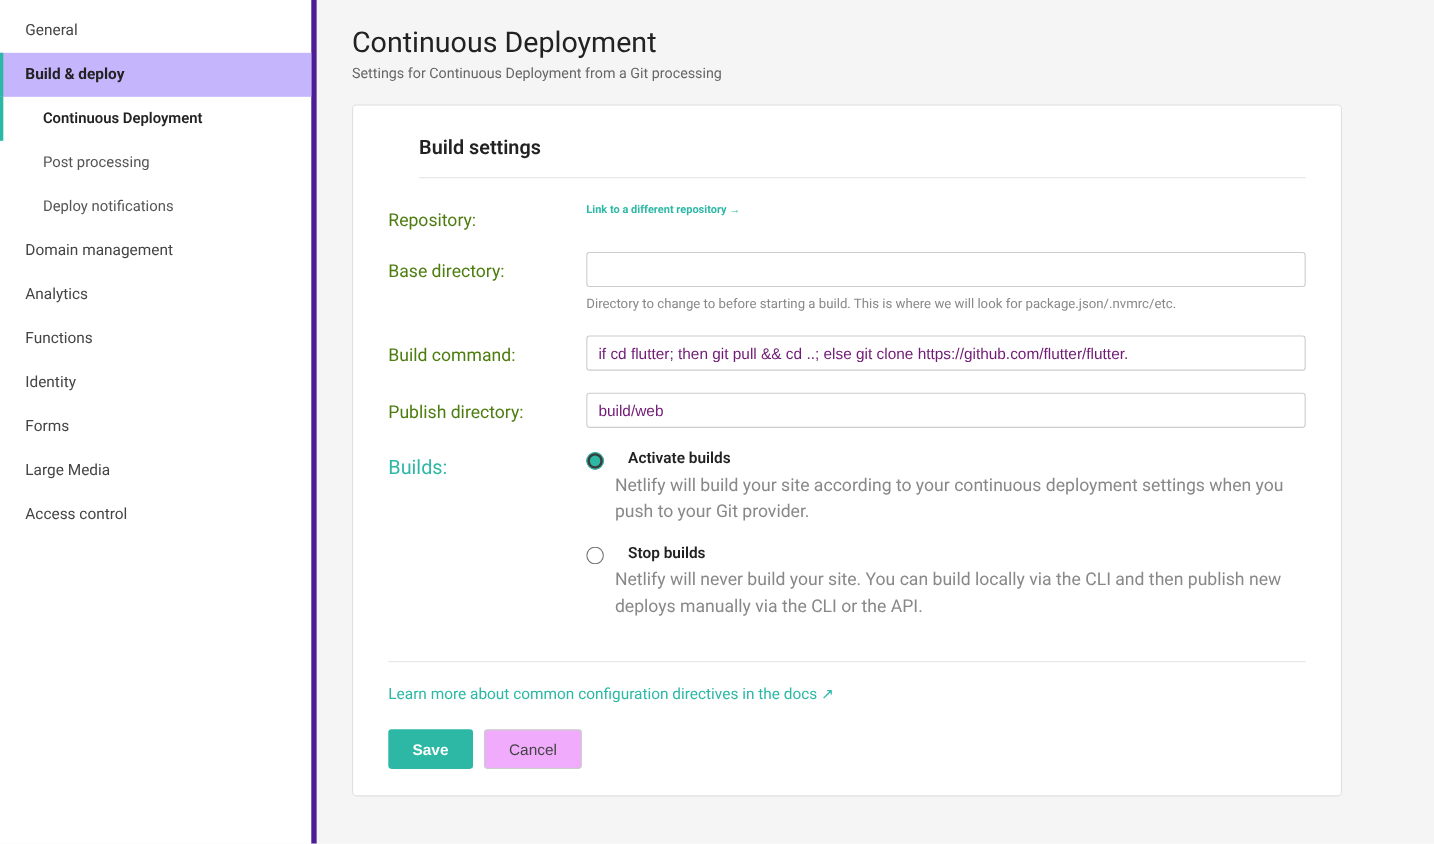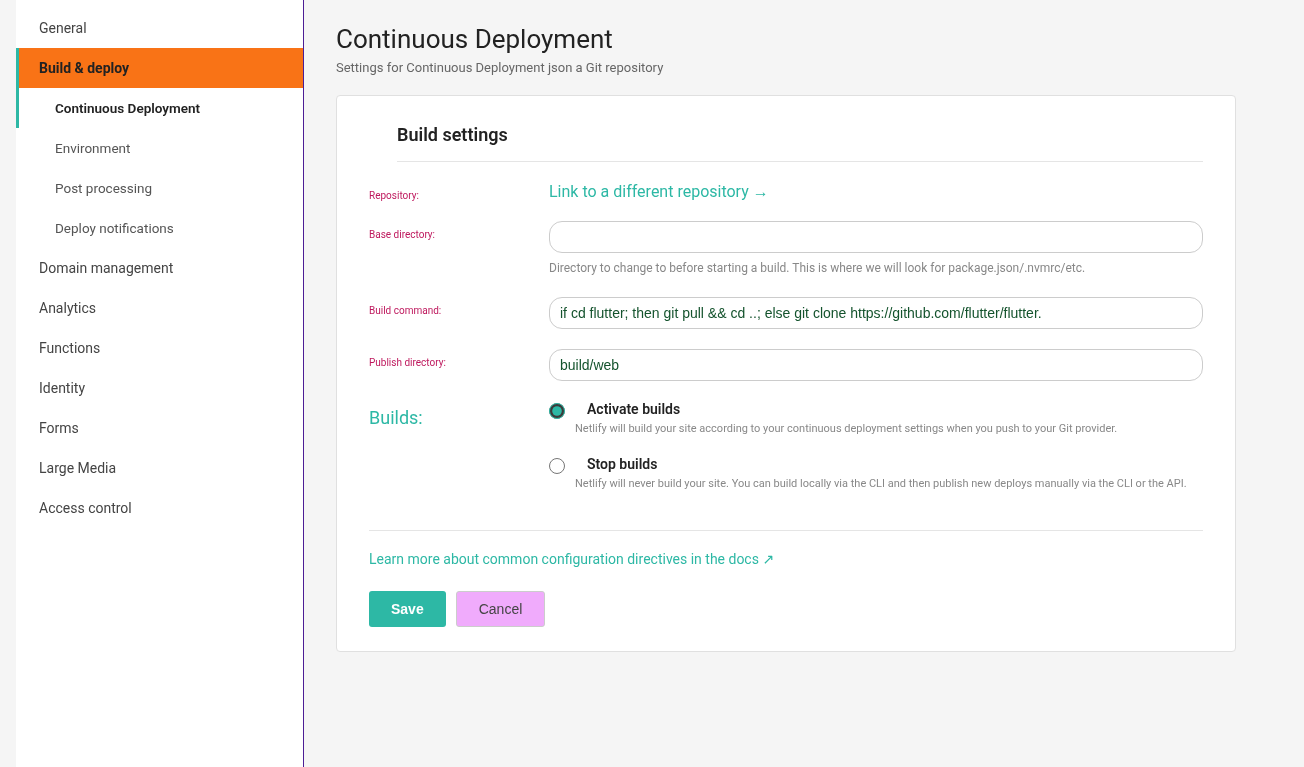--- a/index.html
+++ b/index.html
@@ -10,37 +10,36 @@
       font-size: 14px;
     }
     .layout {
       display: flex;
       min-height: 767px;
     }
     
     .sidebar {
       width: 288px;
       background: #fff;
-      border-right: 1px solid #4c1d95;
+      border-right: 5px solid #4c1d95;
       padding-top: 8px;
       flex-shrink: 0;
-      margin-left: 16px;
     }
     .sidebar-item {
       padding: 12px 20px;
       cursor: pointer;
       color: #444;
       font-size: 14px;
       border-left: 3px solid transparent;
     }
     .sidebar-item.active {
       font-weight: 700;
       color: #222;
       border-left: 3px solid #2db8a5;
-      background: #f97316;
+      background: #c4b5fd;
     }
     .sidebar-item.sub {
       padding-left: 36px;
       font-weight: 400;
       font-size: 13.5px;
       color: #555;
     }
     .sidebar-item.sub.active-sub {
       font-weight: 600;
       color: #222;
@@ -82,47 +81,47 @@
     }
     .form-row {
       display: flex;
       align-items: flex-start;
       margin-bottom: 20px;
     }
     .form-label {
       width: 180px;
       flex-shrink: 0;
       padding-top: 8px;
-      color: #be185d;
-      font-size: 10px;
+      color: #4d7c0f;
+      font-size: 16px;
     }
     .form-content {
       flex: 1;
     }
     .form-input {
       width: 100%;
       padding: 7px 10px;
       border: 1px solid #ccc;
-      border-radius: 13px;
-      font-size: 14px;
-      color: #14532d;
+      border-radius: 3px;
+      font-size: 14px;
+      color: #701a75;
       outline: none;
     }
     .input-hint {
       font-size: 12px;
       color: #888;
       margin-top: 6px;
       line-height: 1.5;
     }
     .link-action {
       color: #2db8a5;
       cursor: pointer;
-      font-size: 16px;
+      font-size: 10px;
       text-decoration: none;
-      font-weight: 400;
+      font-weight: 700;
     }
     .builds-section {
       display: flex;
       align-items: flex-start;
       margin-bottom: 20px;
     }
     .builds-label {
       width: 180px;
       flex-shrink: 0;
       padding-top: 6px;
@@ -146,21 +145,21 @@
       flex-shrink: 0;
     }
     .radio-label {
       font-size: 14px;
       font-weight: 600;
       color: #222;
       margin-bottom: 4px;
       margin-left: 12px;
     }
     .radio-desc {
-      font-size: 11px;
+      font-size: 16px;
       color: #888;
       line-height: 1.5;
     }
     .docs-link {
       color: #2db8a5;
       font-size: 14px;
       font-weight: 400;
       cursor: pointer;
       text-decoration: none;
       display: inline-block;
@@ -205,23 +204,20 @@
     <div class="sidebar-item">
       <span>General</span>
     </div>
     <div class="sidebar-item active">
       <span>Build &amp; deploy</span>
     </div>
     <div class="sidebar-item sub active-sub">
       <span>Continuous Deployment</span>
     </div>
     <div class="sidebar-item sub">
-      <span>Environment</span>
-    </div>
-    <div class="sidebar-item sub">
       <span>Post processing</span>
     </div>
     <div class="sidebar-item sub">
       <span>Deploy notifications</span>
     </div>
     <div class="sidebar-item">
       <span>Domain management</span>
     </div>
     <div class="sidebar-item">
       <span>Analytics</span>
@@ -238,21 +234,21 @@
     <div class="sidebar-item">
       <span>Large Media</span>
     </div>
     <div class="sidebar-item">
       <span>Access control</span>
     </div>
   </nav>
 
   <main class="main">
     <h1 class="page-title">Continuous Deployment</h1>
-    <p class="page-subtitle">Settings for Continuous Deployment json a Git repository</p>
+    <p class="page-subtitle">Settings for Continuous Deployment from a Git processing</p>
 
     <div class="card">
       <div class="section-title">Build settings</div>
 
       
       <div class="form-row">
         <div class="form-label">Repository:</div>
         <div class="form-content">
           <a class="link-action">Link to a different repository →</a>
         </div>

